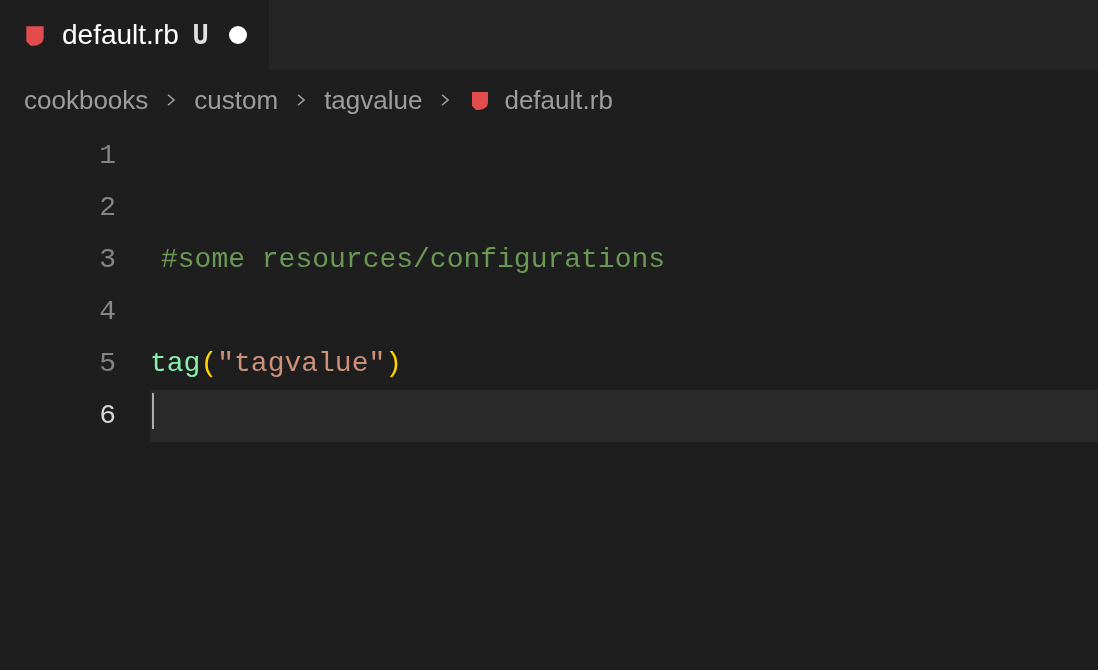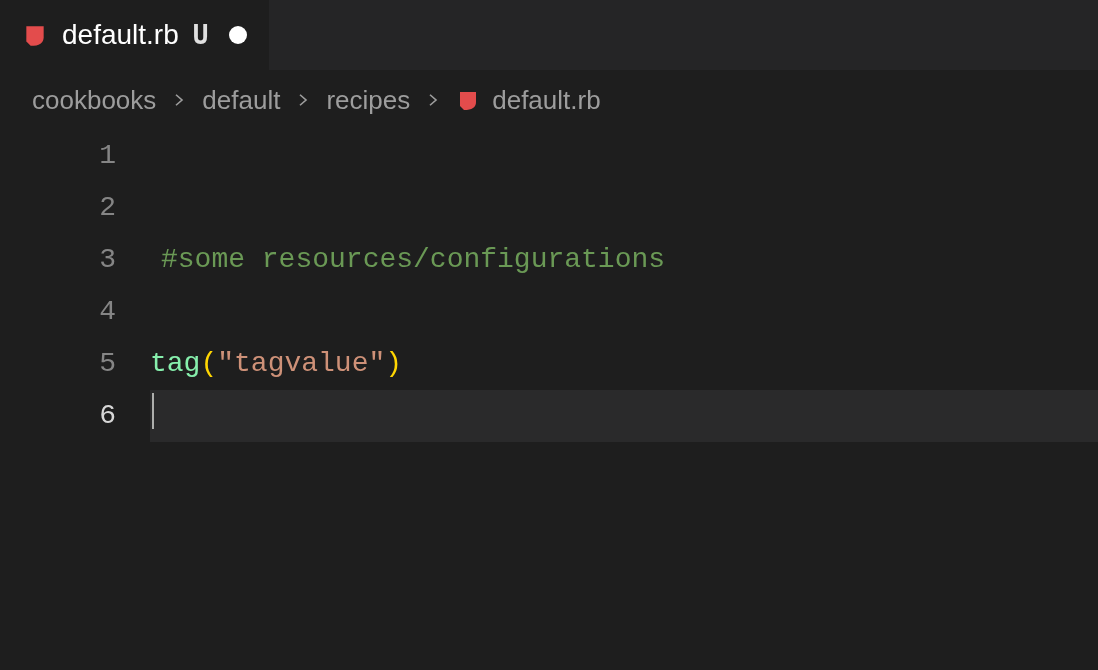--- a/index.html
+++ b/index.html
@@ -44,21 +44,21 @@
     height: 18px;
     border-radius: 50%;
     background: #ffffff;
     margin-left: 6px;
   }
   .breadcrumbs {
     display: flex;
     align-items: center;
     gap: 14px;
     height: 60px;
-    padding: 0 32px;
+    padding: 0 24px;
     font-size: 26px;
     color: #9d9d9d;
   }
   .crumb { cursor: pointer; }
   .chevron {
     width: 18px;
     height: 18px;
     stroke: #9d9d9d;
     stroke-width: 2.2;
     fill: none;
@@ -115,25 +115,25 @@
     <span class="tab-status">U</span>
     <span class="tab-dirty"></span>
   </div>
 </div>
 
 <div class="breadcrumbs">
   <span class="crumb">cookbooks</span>
   <svg class="chevron" viewBox="0 0 24 24">
       <path d="M8 5 L16 12 L8 19"></path>
     </svg>
-  <span class="crumb">default</span>
+  <span class="crumb">custom</span>
   <svg class="chevron" viewBox="0 0 24 24">
       <path d="M8 5 L16 12 L8 19"></path>
     </svg>
-  <span class="crumb">recipes</span>
+  <span class="crumb">tagvalue</span>
   <svg class="chevron" viewBox="0 0 24 24">
       <path d="M8 5 L16 12 L8 19"></path>
     </svg>
   <span class="breadcrumb-file crumb">
     <svg class="ruby-icon" viewBox="0 0 24 24">
       <path fill="#e34c4c" d="M4 4 L20 4 L20 14 Q20 22 8 22 L4 18 Z"></path>
     </svg>
     <span>default.rb</span>
   </span>
 </div>

